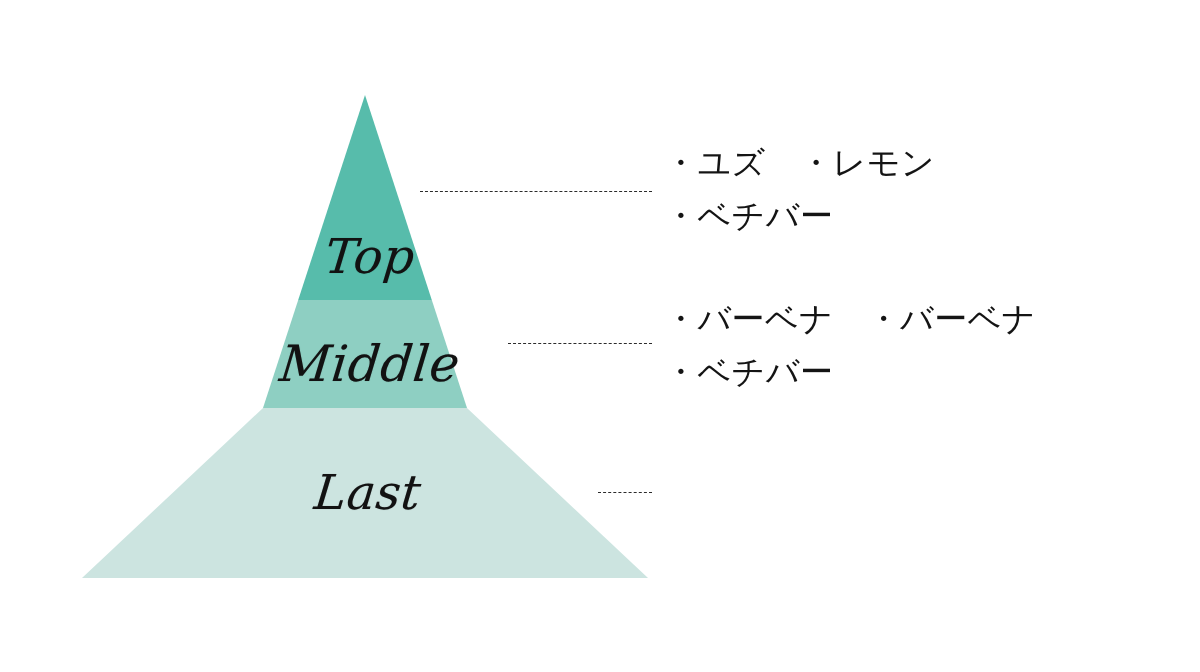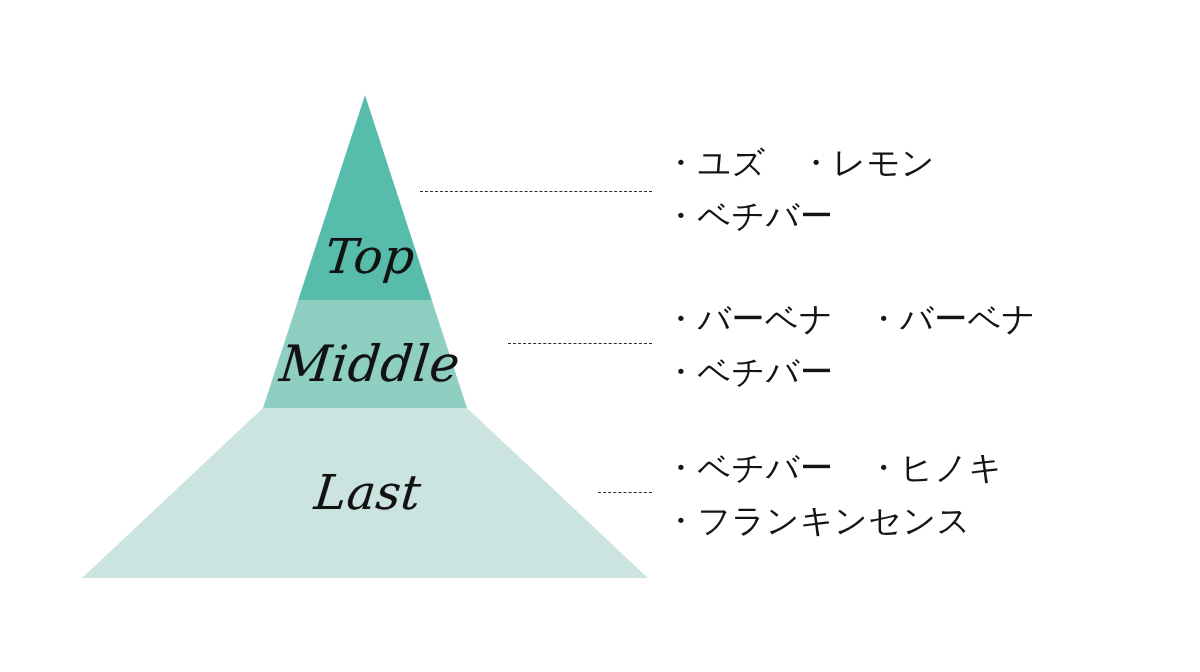--- a/index.html
+++ b/index.html
@@ -123,18 +123,14 @@
   <div class="notes notes-top">
     <div class="note-line">・ユズ　・レモン</div>
     <div class="note-line">・ベチバー</div>
   </div>
 
   <div class="notes notes-middle">
     <div class="note-line">・バーベナ　・バーベナ</div>
     <div class="note-line">・ベチバー</div>
   </div>
 
-  <div class="notes notes-last">
-    <div class="note-line">・ベチバー　・ヒノキ</div>
-    <div class="note-line">・フランキンセンス</div>
-  </div>
 
 </div>
 
 </body></html>

